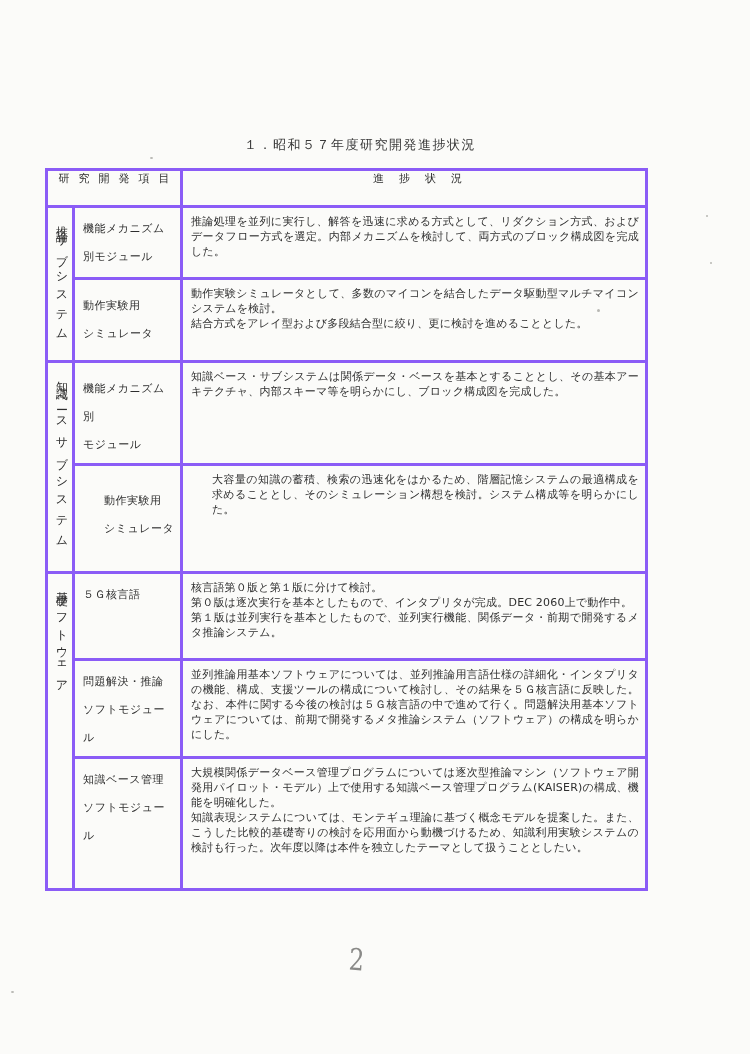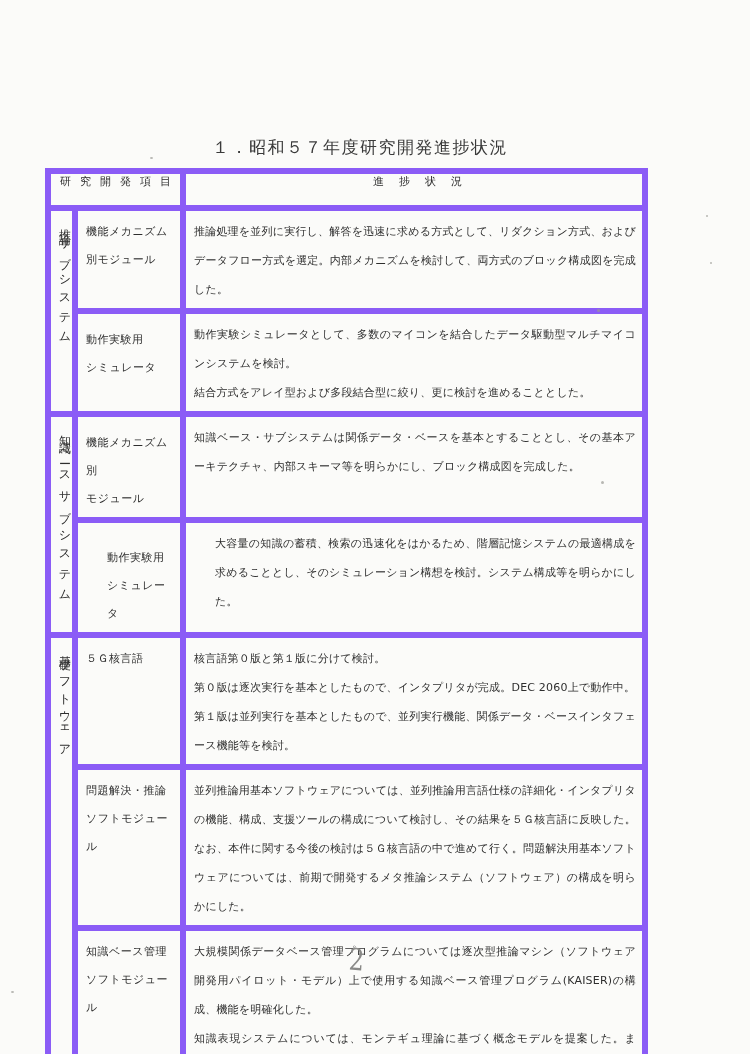--- a/index.html
+++ b/index.html
@@ -9,35 +9,35 @@
     background: #fbfbf9;
     font-family: "DejaVu Sans", "Liberation Sans", sans-serif;
     color: #2b2b2b;
     overflow: hidden;
   }
 
   .doc-title {
     position: absolute;
     top: 136px; left: 0; right: 30px;
     text-align: center;
-    font-size: 17px;
+    font-size: 13px;
     letter-spacing: 1.5px;
     color: #3a3a3a;
   }
 
   table.progress-table {
     position: absolute;
     top: 168px; left: 45px;
     width: 603px;
     border-collapse: collapse;
     table-layout: fixed;
     background: transparent;
   }
   table.progress-table td {
-    border: 6px solid #8b5cf6;
+    border: 3px solid #8b5cf6;
     vertical-align: top;
     font-size: 11px;
     color: #2e2e2e;
   }
   table.progress-table { border: 2px solid #7a7a7a; }
   tr.group-start td { border-top: 2px solid #7e7e7e; }
 
   .col-group { width: 27px; }
   .col-item  { width: 108px; }
 
@@ -70,21 +70,21 @@
     padding: 7px 4px 4px 8px;
     line-height: 28px;
     white-space: pre-line;
     letter-spacing: 0.5px;
   }
   td.item-cell.pad-md { padding-top: 12px; }
   td.item-cell.pad-lg { padding-top: 21px; }
 
   td.status-cell {
     padding: 6px 6px 4px 8px;
-    line-height: 29px;
+    line-height: 15px;
     white-space: pre-line;
     text-align: justify;
     letter-spacing: 0.2px;
   }
 
   .h-r1 td { height: 72px; }
   .h-r2 td { height: 83px; }
   .h-r3 td { height: 65px; }
   .h-r4 td { height: 108px; padding-left: 29px; }
   .h-r5 td { height: 87px; }
@@ -161,21 +161,21 @@
     <td class="status-cell">大容量の知識の蓄積、検索の迅速化をはかるため、階層記憶システムの最適構成を求めることとし、そのシミュレーション構想を検討。システム構成等を明らかにした。</td>
   </tr>
 
   <tr class="h-r5 group-start">
     <td rowspan="3" class="group-cell">
       <div class="vtext tight">基礎ソフトウェア</div>
     </td>
     <td class="item-cell">５Ｇ核言語</td>
     <td class="status-cell">核言語第０版と第１版に分けて検討。
 第０版は逐次実行を基本としたもので、インタプリタが完成。DEC 2060上で動作中。
-第１版は並列実行を基本としたもので、並列実行機能、関係データ・ベースインタフェース機能等を検討。</td>
+第１版は並列実行を基本としたもので、並列実行機能、関係データ・前期で開発するメタ推論システム。</td>
   </tr>
   <tr class="h-r6">
     <td class="item-cell">問題解決・推論
 ソフトモジュール</td>
     <td class="status-cell">並列推論用基本ソフトウェアについては、並列推論用言語仕様の詳細化・インタプリタの機能、構成、支援ツールの構成について検討し、その結果を５Ｇ核言語に反映した。なお、本件に関する今後の検討は５Ｇ核言語の中で進めて行く。問題解決用基本ソフトウェアについては、前期で開発するメタ推論システム（ソフトウェア）の構成を明らかにした。</td>
   </tr>
   <tr class="h-r7">
     <td class="item-cell">知識ベース管理
 ソフトモジュール</td>
     <td class="status-cell">大規模関係データベース管理プログラムについては逐次型推論マシン（ソフトウェア開発用パイロット・モデル）上で使用する知識ベース管理プログラム(KAISER)の構成、機能を明確化した。

